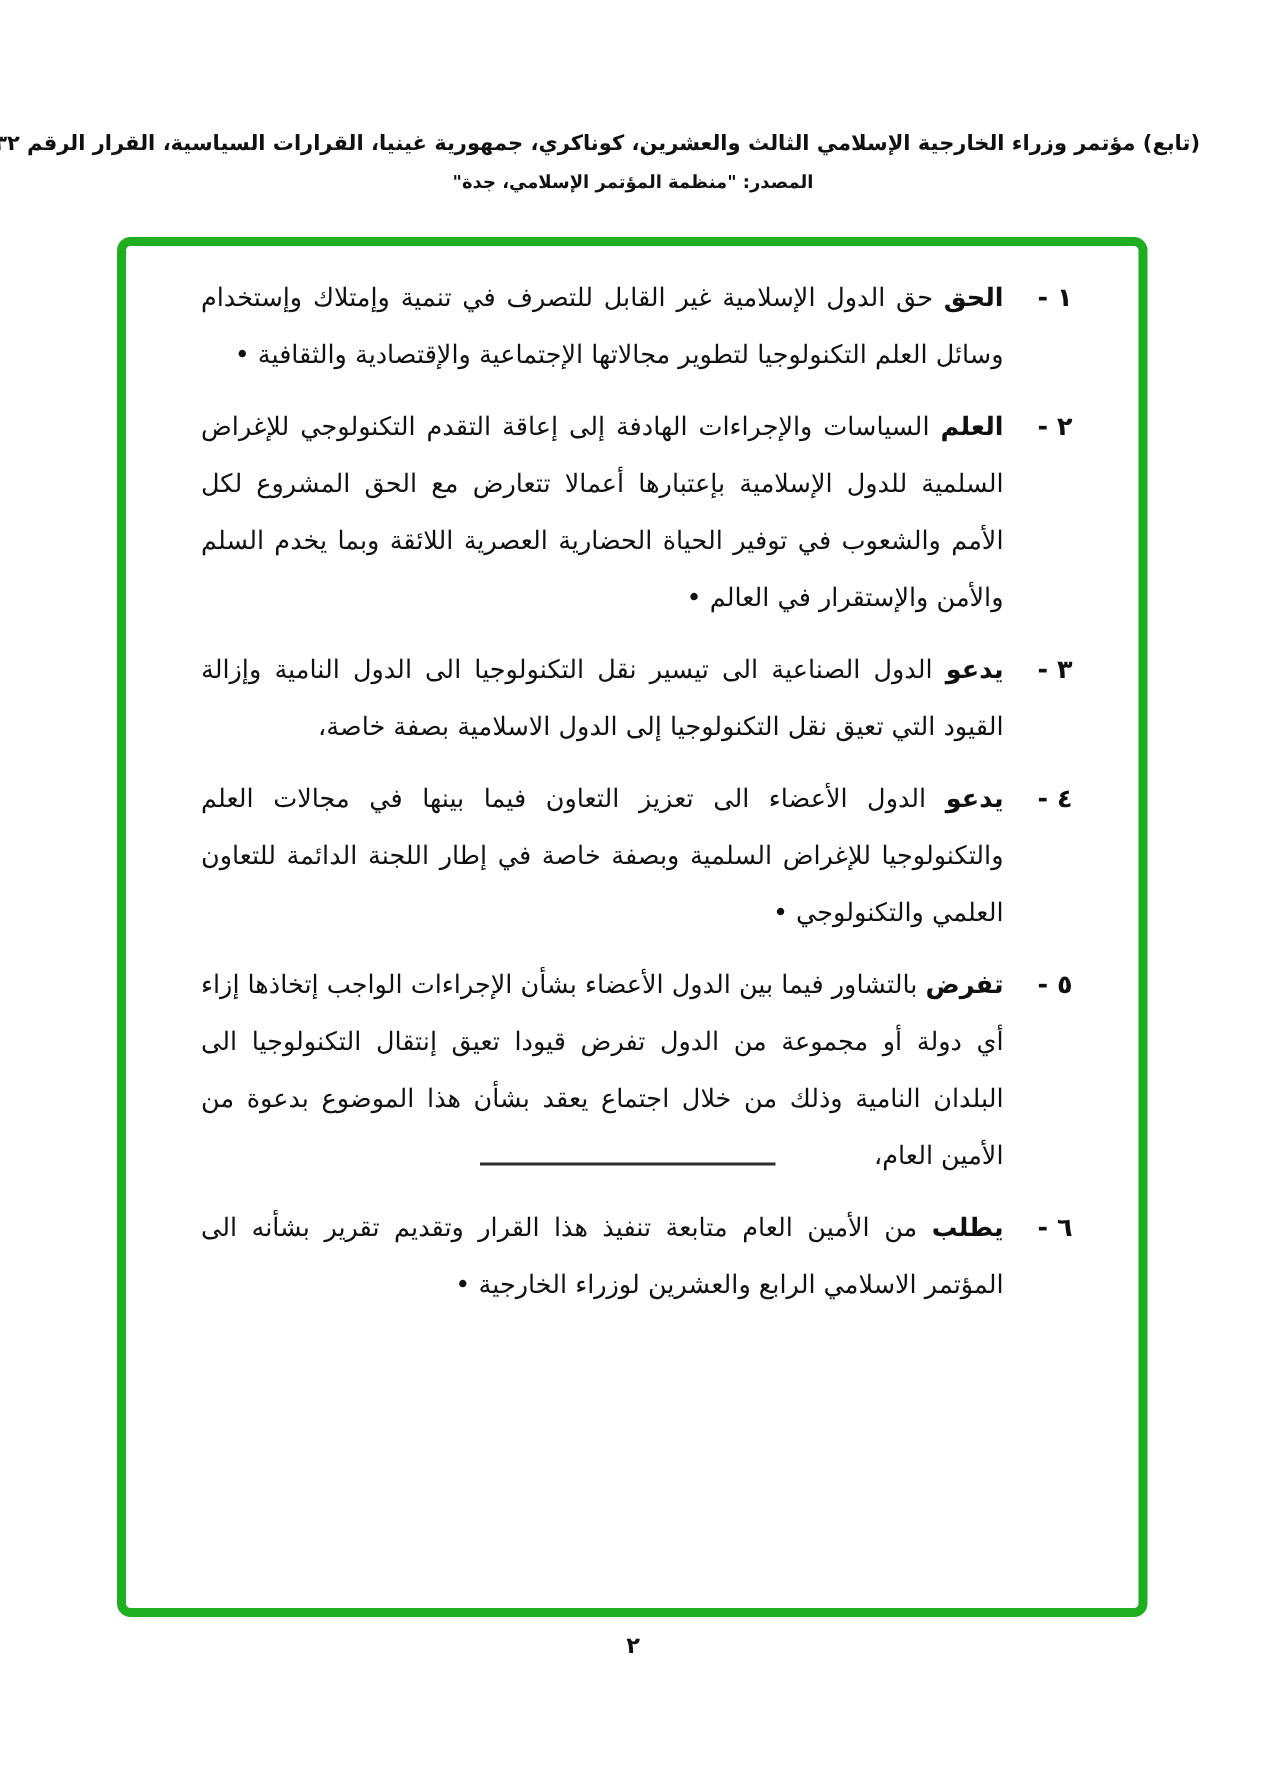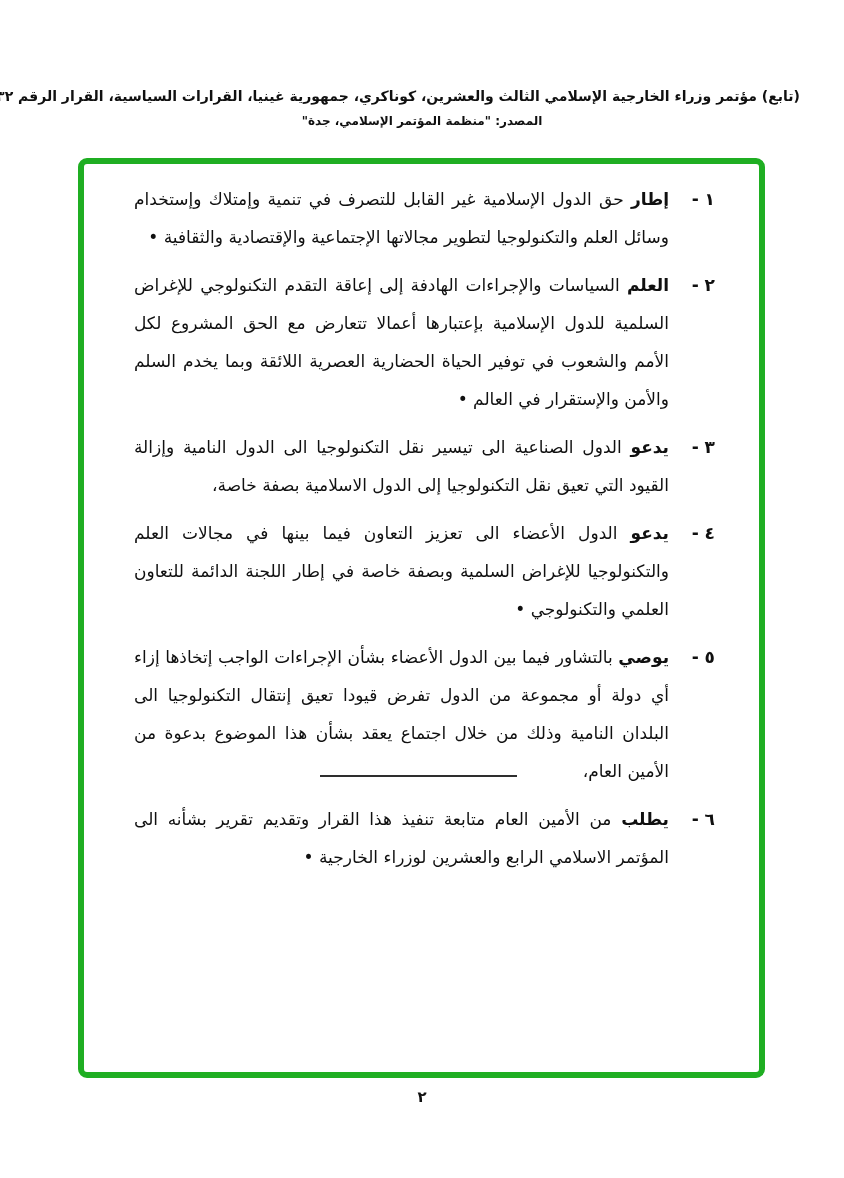--- a/index.html
+++ b/index.html
@@ -92,41 +92,41 @@
   <div class="cite-line">(تابع) مؤتمر وزراء الخارجية الإسلامي الثالث والعشرين، كوناكري، جمهورية غينيا، القرارات السياسية، القرار الرقم ٢٣/٣٢-س</div>
   <div class="source-line">المصدر:  "منظمة المؤتمر الإسلامي، جدة"</div>
 </div>
 
 <div class="green-box"></div>
 
 <div class="res-list">
 
   <div class="res-item">
     <span class="marker">١ -</span>
-    <p><span class="lead">إطار</span> <span>حق الدول الإسلامية غير القابل للتصرف في تنمية وإمتلاك وإستخدام وسائل العلم والتكنولوجيا لتطوير مجالاتها الإجتماعية والإقتصادية والثقافية •</span></p>
+    <p><span class="lead">الحق</span> <span>حق الدول الإسلامية غير القابل للتصرف في تنمية وإمتلاك وإستخدام وسائل العلم التكنولوجيا لتطوير مجالاتها الإجتماعية والإقتصادية والثقافية •</span></p>
   </div>
 
   <div class="res-item">
     <span class="marker">٢ -</span>
     <p><span class="lead">العلم</span> <span>السياسات والإجراءات الهادفة إلى إعاقة التقدم التكنولوجي للإغراض السلمية للدول الإسلامية بإعتبارها أعمالا تتعارض مع الحق المشروع لكل الأمم والشعوب في توفير الحياة الحضارية العصرية اللائقة وبما يخدم السلم والأمن والإستقرار في العالم •</span></p>
   </div>
 
   <div class="res-item">
     <span class="marker">٣ -</span>
     <p><span class="lead">يدعو</span> <span>الدول الصناعية الى تيسير نقل التكنولوجيا الى الدول النامية وإزالة القيود التي تعيق نقل التكنولوجيا إلى الدول الاسلامية بصفة خاصة،</span></p>
   </div>
 
   <div class="res-item">
     <span class="marker">٤ -</span>
     <p><span class="lead">يدعو</span> <span>الدول الأعضاء الى تعزيز التعاون فيما بينها في مجالات العلم والتكنولوجيا للإغراض السلمية وبصفة خاصة في إطار اللجنة الدائمة للتعاون العلمي والتكنولوجي •</span></p>
   </div>
 
   <div class="res-item">
     <span class="marker">٥ -</span>
-    <p><span class="lead">يوصي</span> <span>بالتشاور فيما بين الدول الأعضاء بشأن الإجراءات الواجب إتخاذها إزاء أي دولة أو مجموعة من الدول تفرض قيودا تعيق إنتقال التكنولوجيا الى البلدان النامية وذلك من خلال اجتماع يعقد بشأن هذا الموضوع بدعوة من الأمين العام،</span></p>
+    <p><span class="lead">تفرض</span> <span>بالتشاور فيما بين الدول الأعضاء بشأن الإجراءات الواجب إتخاذها إزاء أي دولة أو مجموعة من الدول تفرض قيودا تعيق إنتقال التكنولوجيا الى البلدان النامية وذلك من خلال اجتماع يعقد بشأن هذا الموضوع بدعوة من الأمين العام،</span></p>
   </div>
 
   <div class="res-item">
     <span class="marker">٦ -</span>
     <p><span class="lead">يطلب</span> <span>من الأمين العام متابعة تنفيذ هذا القرار وتقديم تقرير بشأنه الى المؤتمر الاسلامي الرابع والعشرين لوزراء الخارجية •</span></p>
   </div>
 
 </div>
 
 <div class="divider"></div>

